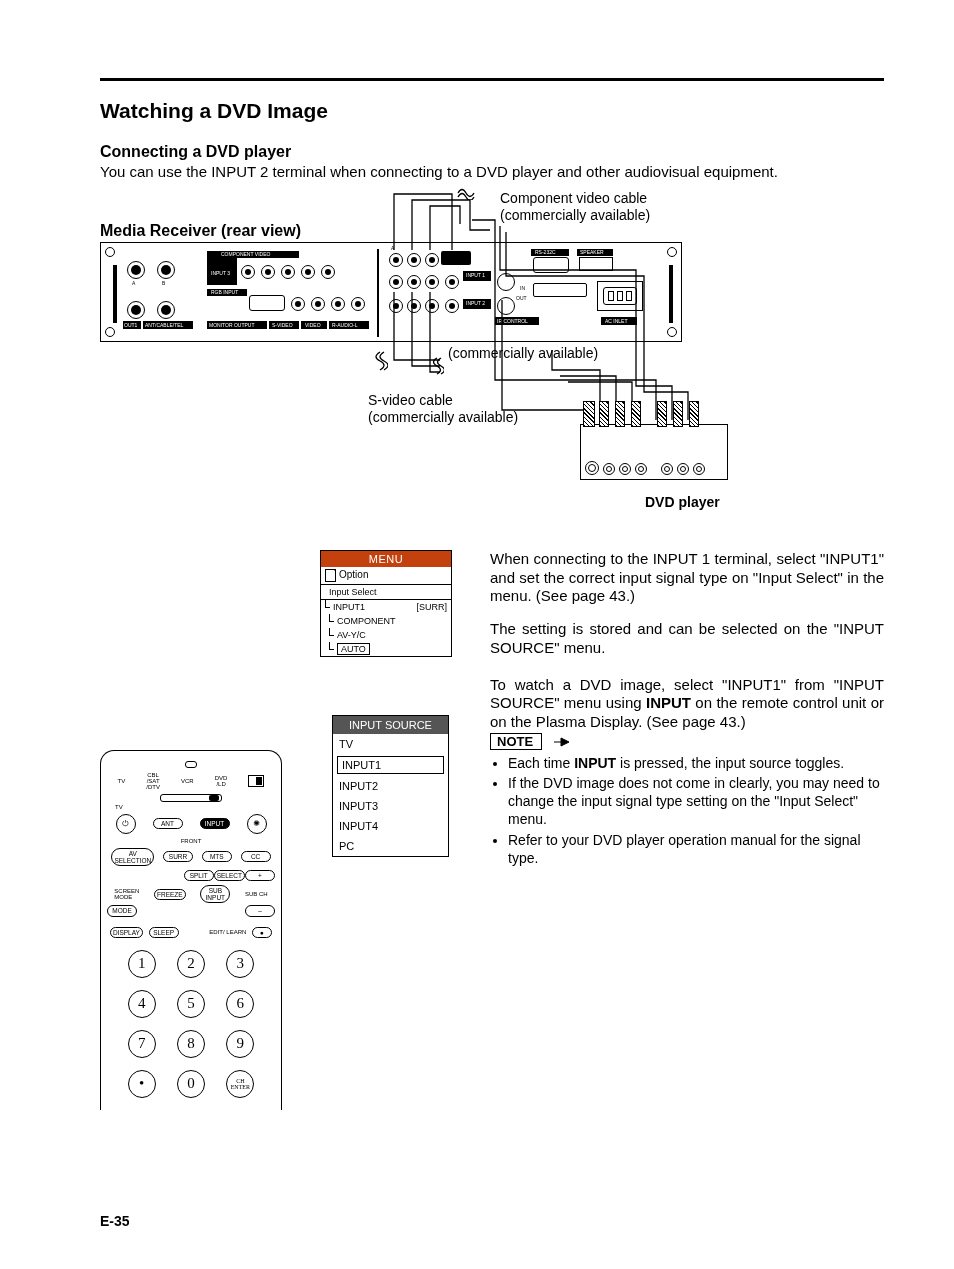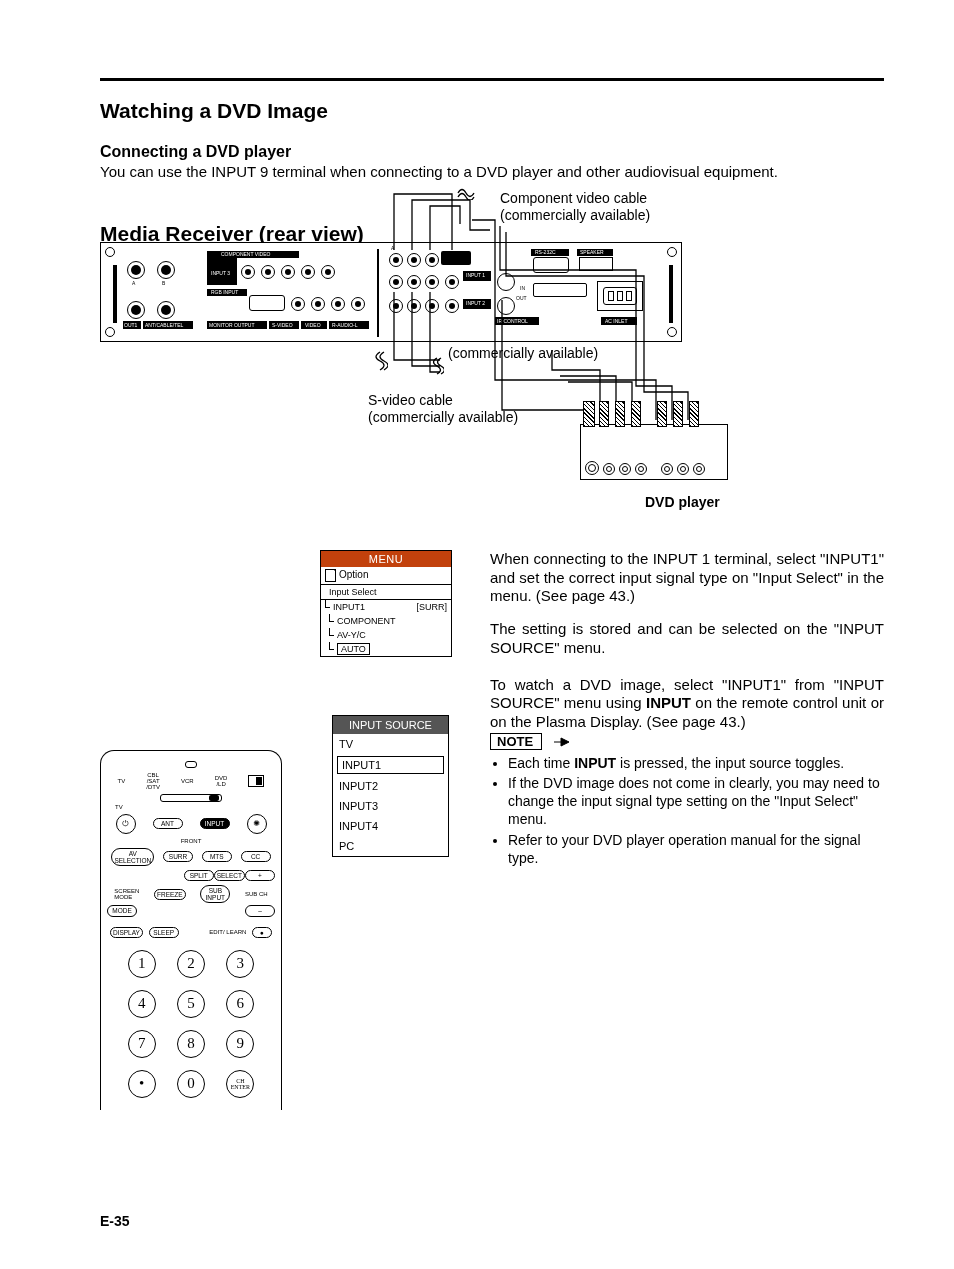--- a/index.html
+++ b/index.html
@@ -41,21 +41,21 @@
   }
   .diagram-area {
     position: relative;
     height: 320px;
     margin-top: 18px;
   }
   .media-label {
     position: absolute;
     top: 22px; left: 0;
     font-weight: bold;
-    font-size: 21px;
+    font-size: 16px;
   }
   .rear-panel {
     position: absolute;
     top: 42px; left: 0;
     width: 580px; height: 98px;
     border: 1.5px solid #000;
     background: #fff;
   }
   .rear-panel .screw { position:absolute; width:8px; height:8px; border:1px solid #000; border-radius:50%; }
   .rear-panel .rca { position:absolute; width:12px; height:12px; border:1.5px solid #000; border-radius:50%; }
@@ -161,21 +161,21 @@
   .squiggle{position:absolute;}
 </style>
 </head>
 <body>
 
 <div class="page">
   <div class="rule"></div>
   <div class="title">Watching a DVD Image</div>
 
   <div class="subhead">Connecting a DVD player</div>
-  <div class="body-text">You can use the INPUT 9 terminal when connecting to a DVD player and other audiovisual equipment.</div>
+  <div class="body-text">You can use the INPUT 2 terminal when connecting to a DVD player and other audiovisual equipment.</div>
 
   <div class="diagram-area">
     <div class="media-label">Media Receiver (rear view)</div>
 
     <div class="callout-box" style="top:-10px;left:400px;">
       <span>Component  video cable</span><br>
       <span>(commercially available)</span>
     </div>
     <div class="callout-box" style="top:128px;left:348px;">
       <span>AV cable</span><br>

